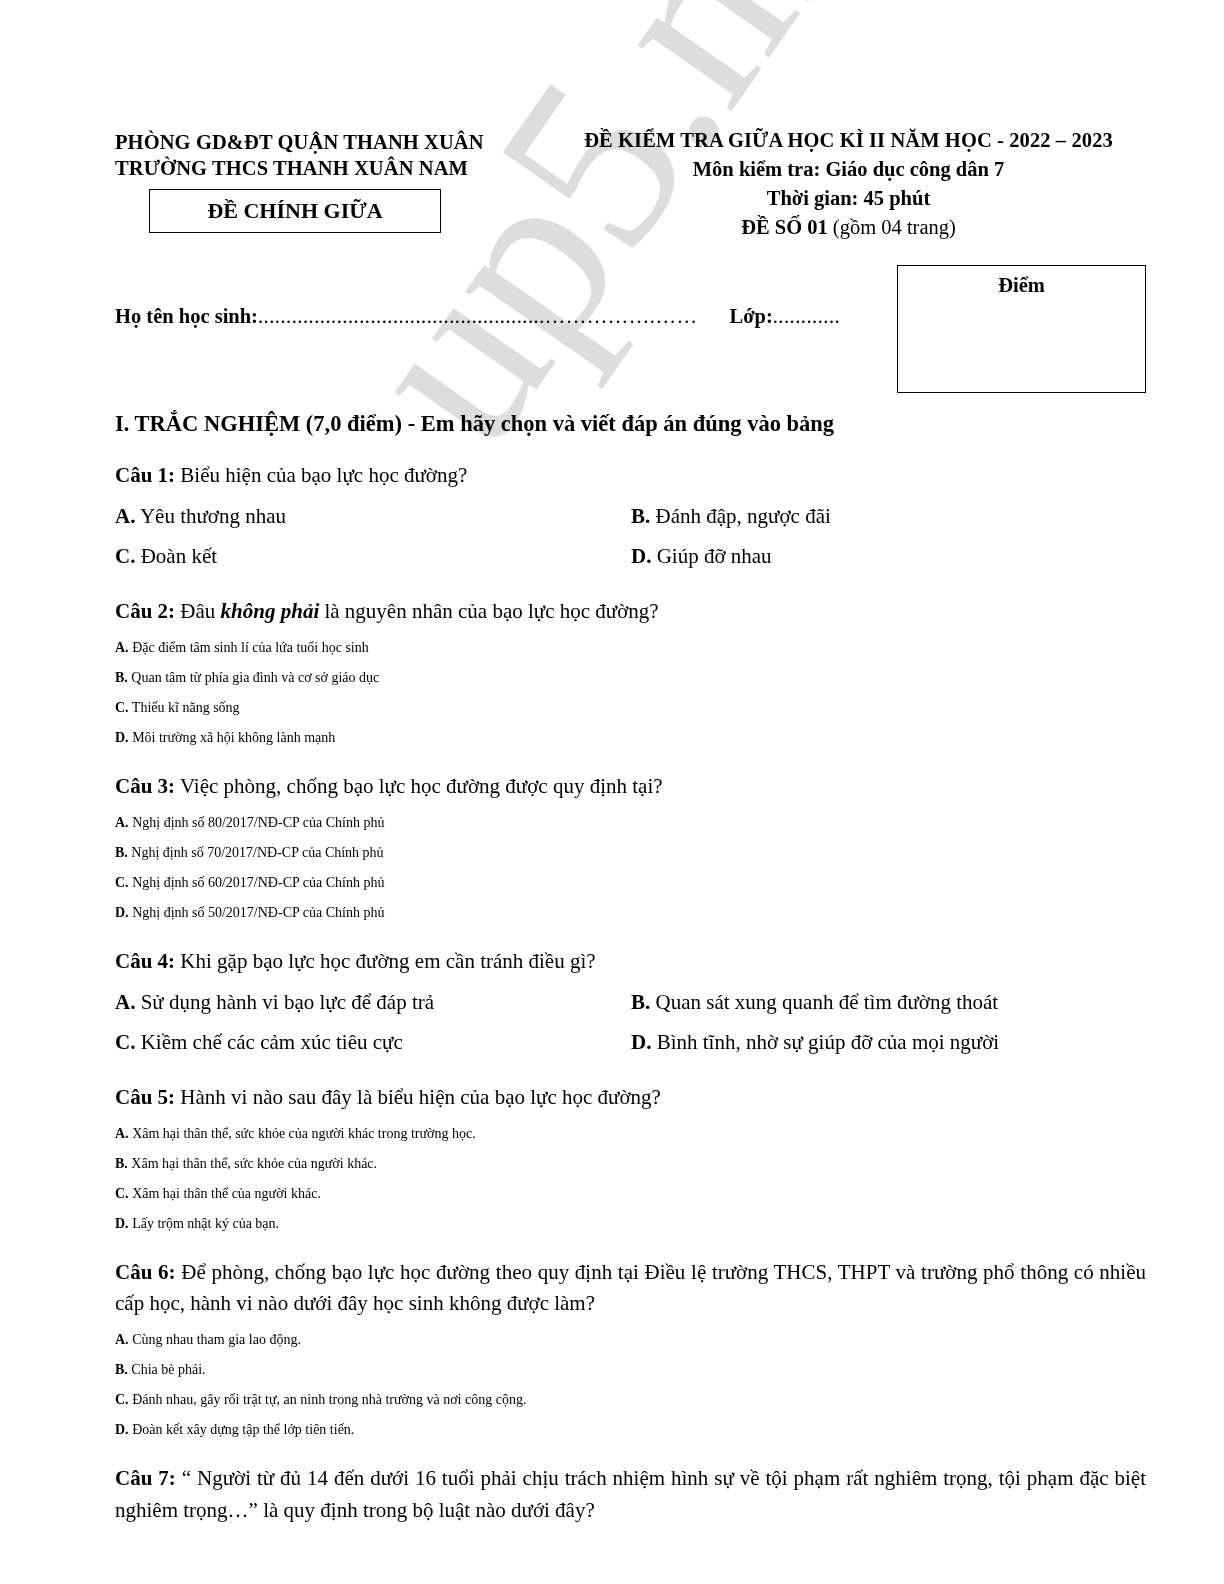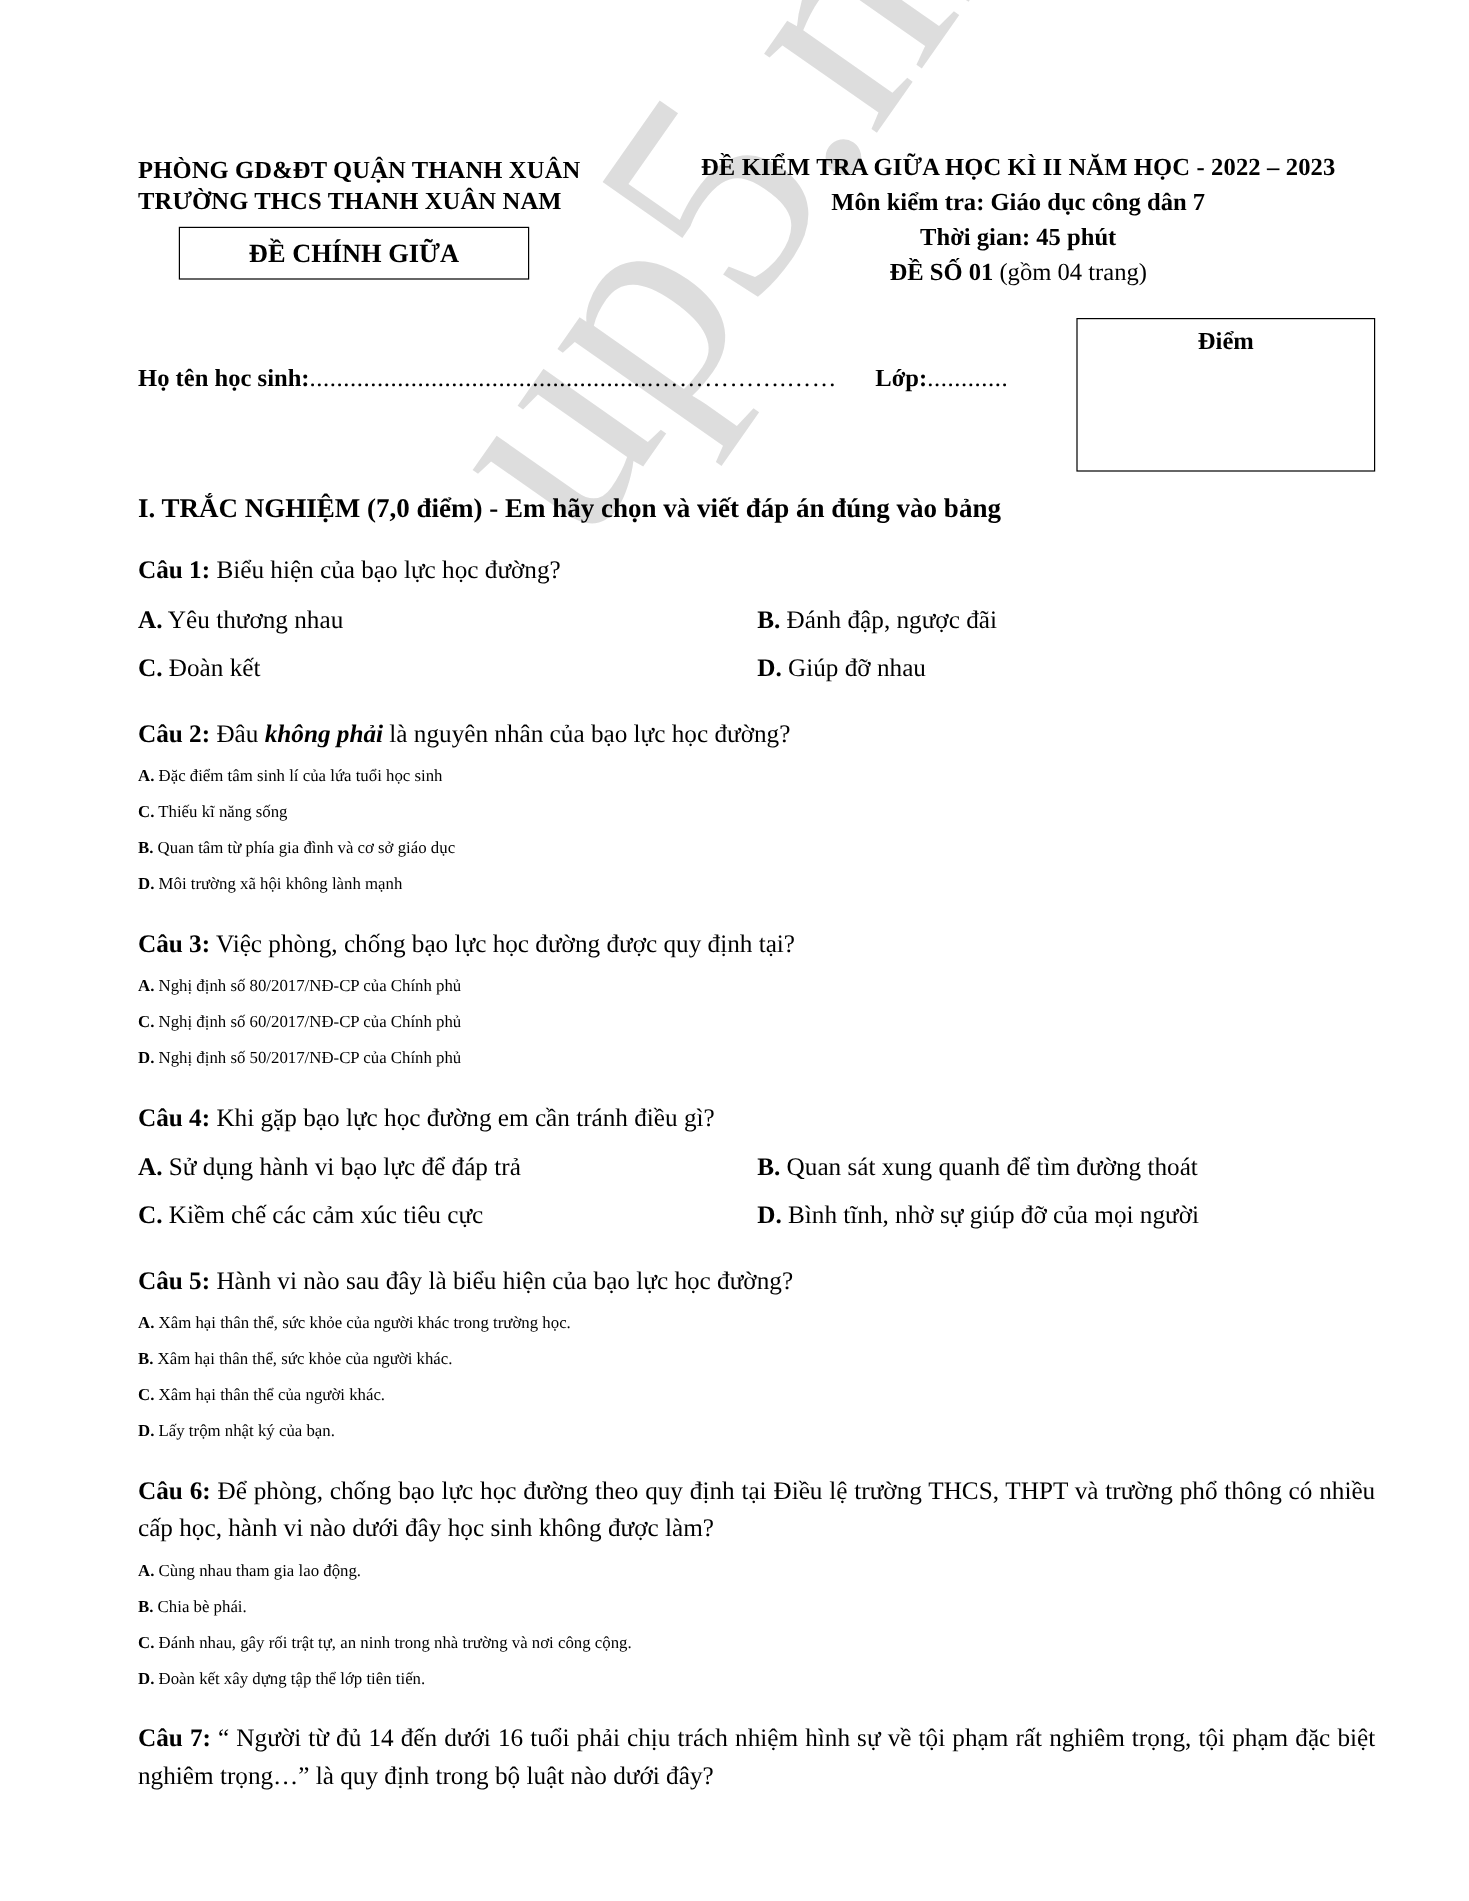--- a/index.html
+++ b/index.html
@@ -199,26 +199,27 @@
       <div class="c1"><b>A.</b><span> Yêu thương nhau</span></div>
       <div class="c2"><b>B.</b><span> Đánh đập, ngược đãi</span></div>
     </div>
     <div class="opts2">
       <div class="c1"><b>C.</b><span> Đoàn kết</span></div>
       <div class="c2"><b>D.</b><span> Giúp đỡ nhau</span></div>
     </div>
 
     <div class="q"><b>Câu 2:</b><span> Đâu </span><i>không phải</i><span> là nguyên nhân của bạo lực học đường?</span></div>
     <div class="opt"><b>A.</b><span> Đặc điểm tâm sinh lí của lứa tuổi học sinh</span></div>
+    <div class="opt"><b>B.</b><span> Quan tâm từ phía gia đình và cơ sở giáo dục</span></div>
     <div class="opt"><b>C.</b><span> Thiếu kĩ năng sống</span></div>
-    <div class="opt"><b>B.</b><span> Quan tâm từ phía gia đình và cơ sở giáo dục</span></div>
     <div class="opt"><b>D.</b><span> Môi trường xã hội không lành mạnh</span></div>
 
     <div class="q"><b>Câu 3:</b><span> Việc phòng, chống bạo lực học đường được quy định tại?</span></div>
     <div class="opt"><b>A.</b><span> Nghị định số 80/2017/NĐ-CP của Chính phủ</span></div>
+    <div class="opt"><b>B.</b><span> Nghị định số 70/2017/NĐ-CP của Chính phủ</span></div>
     <div class="opt"><b>C.</b><span> Nghị định số 60/2017/NĐ-CP của Chính phủ</span></div>
     <div class="opt"><b>D.</b><span> Nghị định số 50/2017/NĐ-CP của Chính phủ</span></div>
 
     <div class="q"><b>Câu 4:</b><span> Khi gặp bạo lực học đường em cần tránh điều gì?</span></div>
     <div class="opts2">
       <div class="c1"><b>A.</b><span> Sử dụng hành vi bạo lực để đáp trả</span></div>
       <div class="c2"><b>B.</b><span> Quan sát xung quanh để tìm đường thoát</span></div>
     </div>
     <div class="opts2">
       <div class="c1"><b>C.</b><span> Kiềm chế các cảm xúc tiêu cực</span></div>

